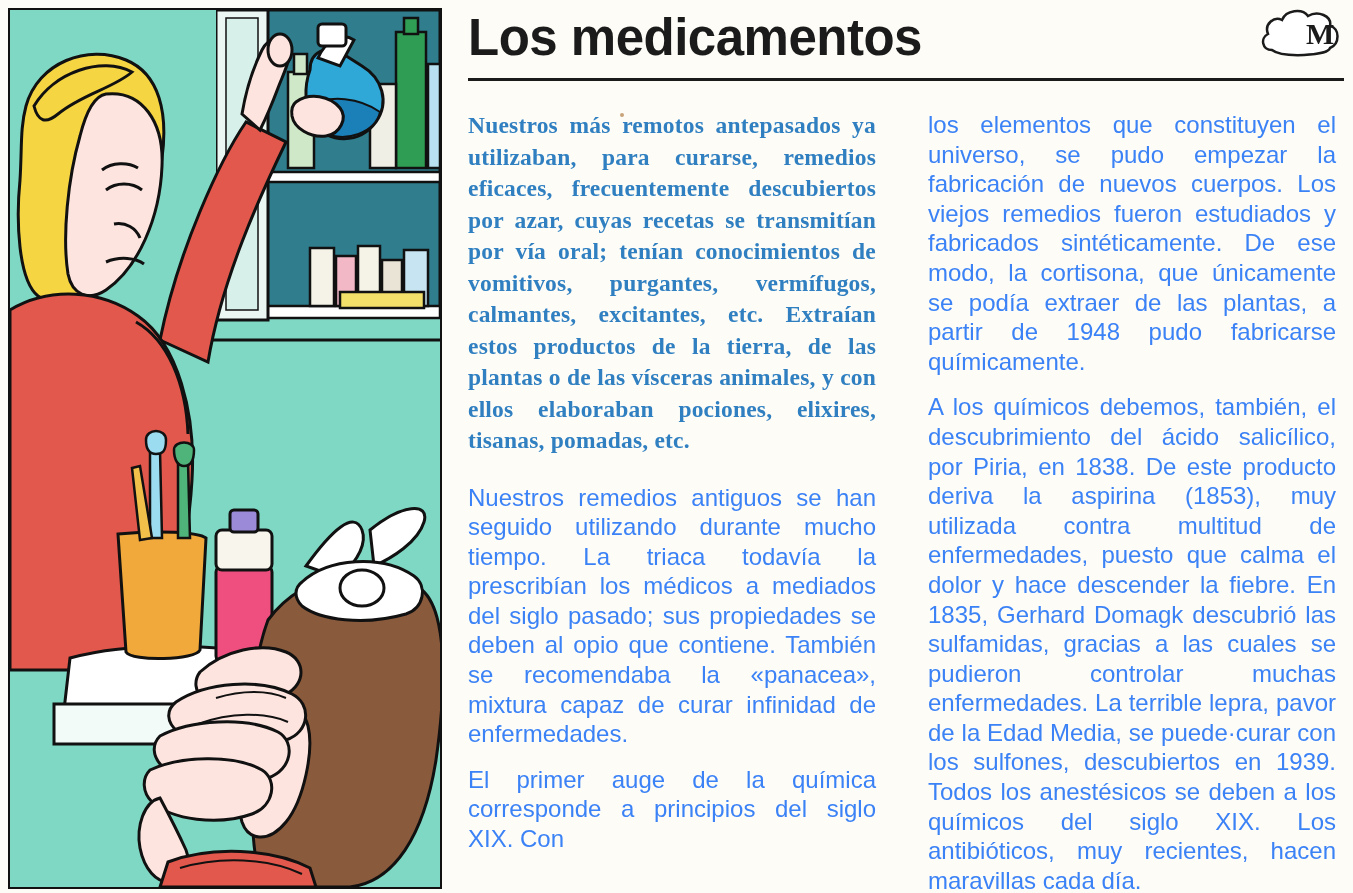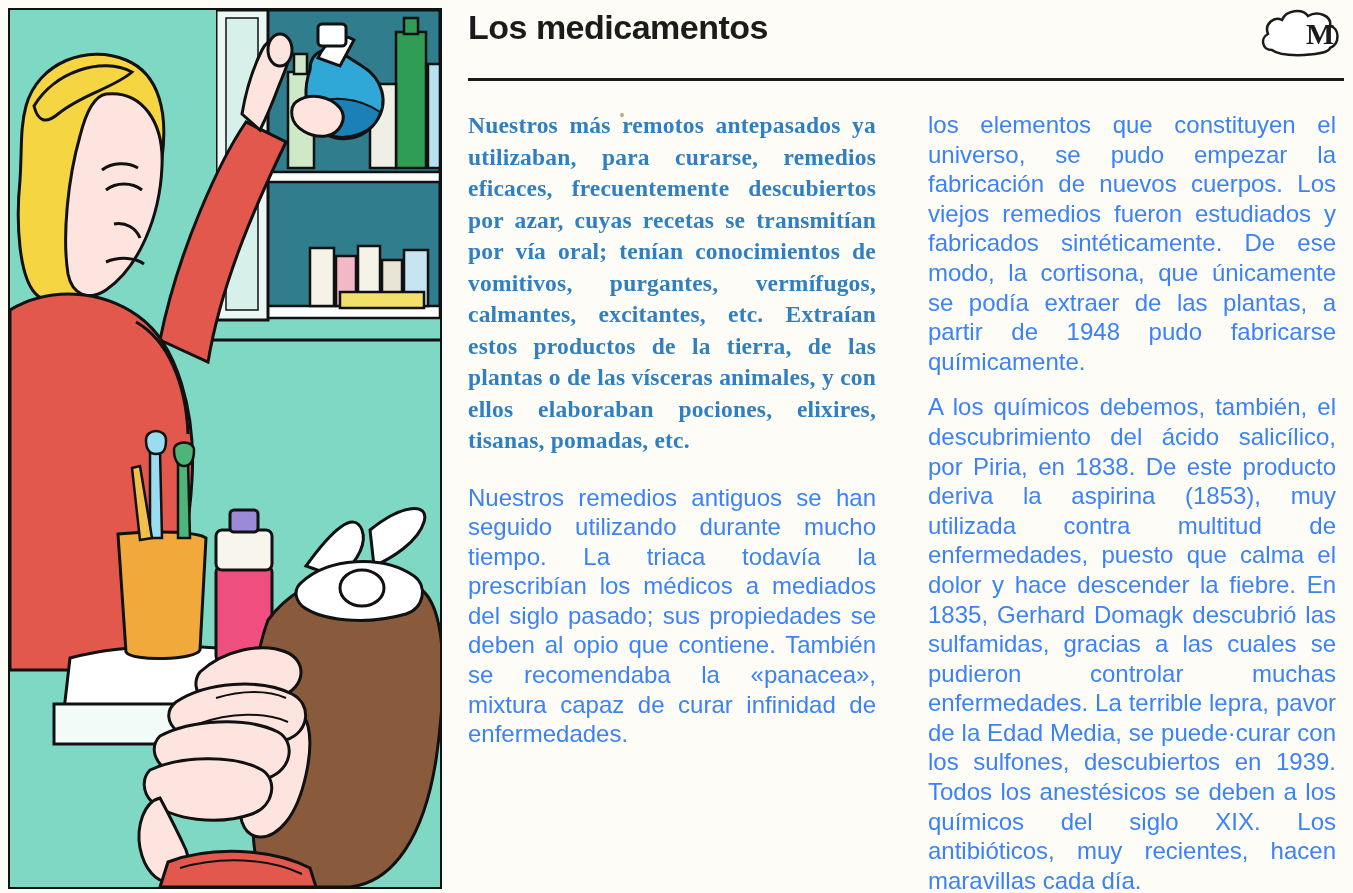--- a/index.html
+++ b/index.html
@@ -39,21 +39,21 @@
     position: absolute;
     left: 468px;
     top: 6px;
     width: 876px;
     height: 78px;
   }
   .title {
     position: absolute;
     left: 0;
     top: 2px;
-    font-size: 34px;
+    font-size: 51px;
     font-weight: bold;
     letter-spacing: -0.5px;
     color: #1b1b1b;
     font-family: "Liberation Sans", sans-serif;
     text-align: center;
   }
   .logo-badge {
     position: absolute;
     right: 2px;
     top: 0px;
@@ -232,20 +232,21 @@
 
     <div class="header-rule"></div>
   </div>
 
   <div class="columns">
     <div class="speck"></div>
 
     <div class="col col-left">
       <p class="lead">Nuestros más remotos antepasados ya utilizaban, para curarse, remedios eficaces, frecuentemente descubiertos por azar, cuyas recetas se transmitían por vía oral; tenían conocimientos de vomitivos, purgantes, vermífugos, calmantes, excitantes, etc. Extraían estos productos de la tierra, de las plantas o de las vísceras animales, y con ellos elaboraban pociones, elixires, tisanas, pomadas, etc.</p>
       <p class="body-p">Nuestros remedios antiguos se han seguido utilizando durante mucho tiempo. La triaca todavía la prescribían los médicos a mediados del siglo pasado; sus propiedades se deben al opio que contiene. También se recomendaba la «panacea», mixtura capaz de curar infinidad de enfermedades.</p>
+      <p class="body-p">El primer auge de la química corresponde a principios del siglo XIX. Con</p>
     </div>
 
     <div class="col col-right">
       <p class="body-p">los elementos que constituyen el universo, se pudo empezar la fabricación de nuevos cuerpos. Los viejos remedios fueron estudiados y fabricados sintéticamente. De ese modo, la cortisona, que únicamente se podía extraer de las plantas, a partir de 1948 pudo fabricarse químicamente.</p>
       <p class="body-p">A los químicos debemos, también, el descubrimiento del ácido salicílico, por Piria, en 1838. De este producto deriva la aspirina (1853), muy utilizada contra multitud de enfermedades, puesto que calma el dolor y hace descender la fiebre. En 1835, Gerhard Domagk descubrió las sulfamidas, gracias a las cuales se pudieron controlar muchas enfermedades. La terrible lepra, pavor de la Edad Media, se puede·curar con los sulfones, descubiertos en 1939. Todos los anestésicos se deben a los químicos del siglo XIX. Los antibióticos, muy recientes, hacen maravillas cada día.</p>
     </div>
   </div>
 
 </div>
 

